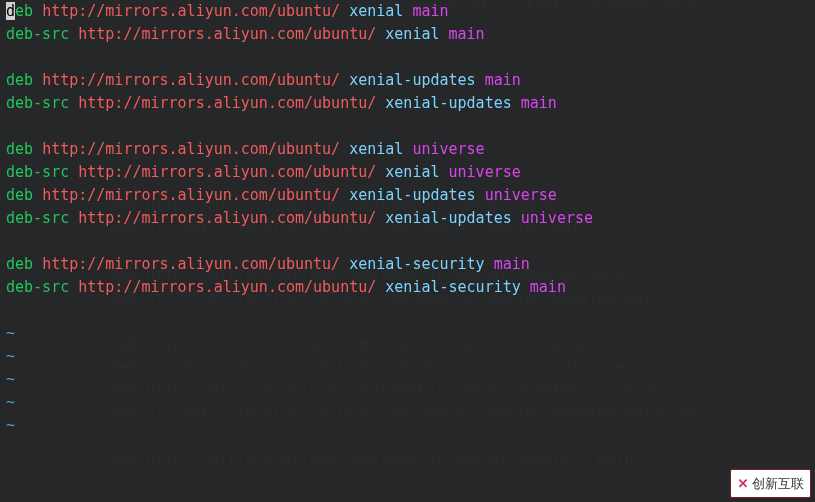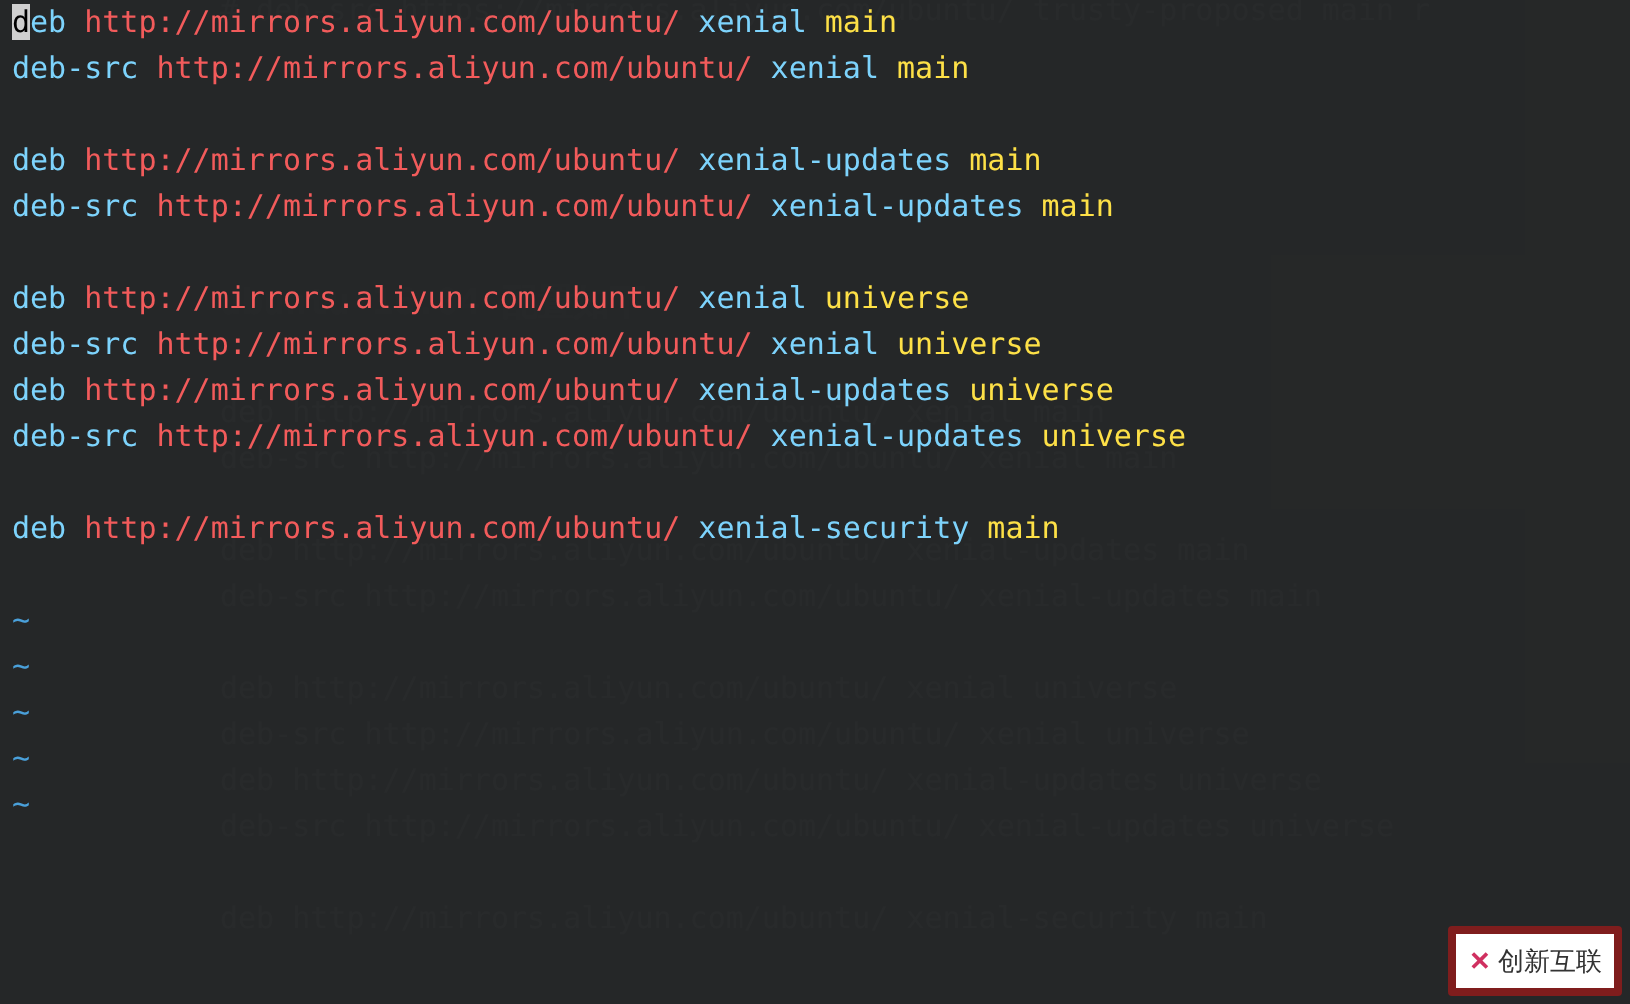--- a/index.html
+++ b/index.html
@@ -6,28 +6,28 @@
   .wrap{position:relative;width:815px;height:502px;overflow:hidden;
         font-family:"DejaVu Sans Mono","Menlo","Consolas",monospace;
         font-size:15px;line-height:23px;}
   .bg{position:absolute;inset:0;background:#1f1f1f;}
   .bgtext{position:absolute;left:0;right:0;white-space:pre;color:#565656;
           padding-left:110px;font-weight:400;}
   .bgtext .h{color:#303030;font-weight:bold;font-size:18px;}
   .editor{position:absolute;inset:0;background:rgba(38,40,41,0.95);
           padding:0 6px; }
   .line{white-space:pre;}
-  .yel{color:#7dd3fc;}
+  .yel{color:#22c55e;}
   .red{color:#f25b5b;text-align:right;}
   .grn{color:#7dd3fc;}
-  .wht{color:#fde047;}
+  .wht{color:#d946ef;}
   .tilde{color:#4aa0da;}
   .cursor{background:#d0d0d0;color:#000;}
   .watermark{position:absolute;right:4px;bottom:4px;background:#fff;
-             border:4px solid #7f1d1d;font-family:sans-serif;font-size:13px;
+             border:1px solid #7f1d1d;font-family:sans-serif;font-size:13px;
              color:#333;padding:2px 6px;border-radius:2px;}
   .watermark .logo{color:#d03060;font-weight:bold;}
 </style>
 </head>
 <body>
 
 <div class="wrap">
 
   <div class="bg">
     <div class="bgtext" style="top:-6px"># deb-src https://mirrors.aliyun.com/ubuntu/ trusty-proposed main r</div>
@@ -54,20 +54,21 @@
       <div class="line">&nbsp;</div>
       <div class="line"><span class="yel">deb</span> <span class="red">http://mirrors.aliyun.com/ubuntu/</span> <span class="grn">xenial-updates</span> <span class="wht">main</span></div>
       <div class="line"><span class="yel">deb-src</span> <span class="red">http://mirrors.aliyun.com/ubuntu/</span> <span class="grn">xenial-updates</span> <span class="wht">main</span></div>
       <div class="line">&nbsp;</div>
       <div class="line"><span class="yel">deb</span> <span class="red">http://mirrors.aliyun.com/ubuntu/</span> <span class="grn">xenial</span> <span class="wht">universe</span></div>
       <div class="line"><span class="yel">deb-src</span> <span class="red">http://mirrors.aliyun.com/ubuntu/</span> <span class="grn">xenial</span> <span class="wht">universe</span></div>
       <div class="line"><span class="yel">deb</span> <span class="red">http://mirrors.aliyun.com/ubuntu/</span> <span class="grn">xenial-updates</span> <span class="wht">universe</span></div>
       <div class="line"><span class="yel">deb-src</span> <span class="red">http://mirrors.aliyun.com/ubuntu/</span> <span class="grn">xenial-updates</span> <span class="wht">universe</span></div>
       <div class="line">&nbsp;</div>
       <div class="line"><span class="yel">deb</span> <span class="red">http://mirrors.aliyun.com/ubuntu/</span> <span class="grn">xenial-security</span> <span class="wht">main</span></div>
+      <div class="line"><span class="yel">deb-src</span> <span class="red">http://mirrors.aliyun.com/ubuntu/</span> <span class="grn">xenial-security</span> <span class="wht">main</span></div>
       <div class="line">&nbsp;</div>
       <div class="line"><span class="tilde">~</span></div>
       <div class="line"><span class="tilde">~</span></div>
       <div class="line"><span class="tilde">~</span></div>
       <div class="line"><span class="tilde">~</span></div>
       <div class="line"><span class="tilde">~</span></div>
     </div>
 
   <div class="watermark">
     <span class="logo">✕</span>

